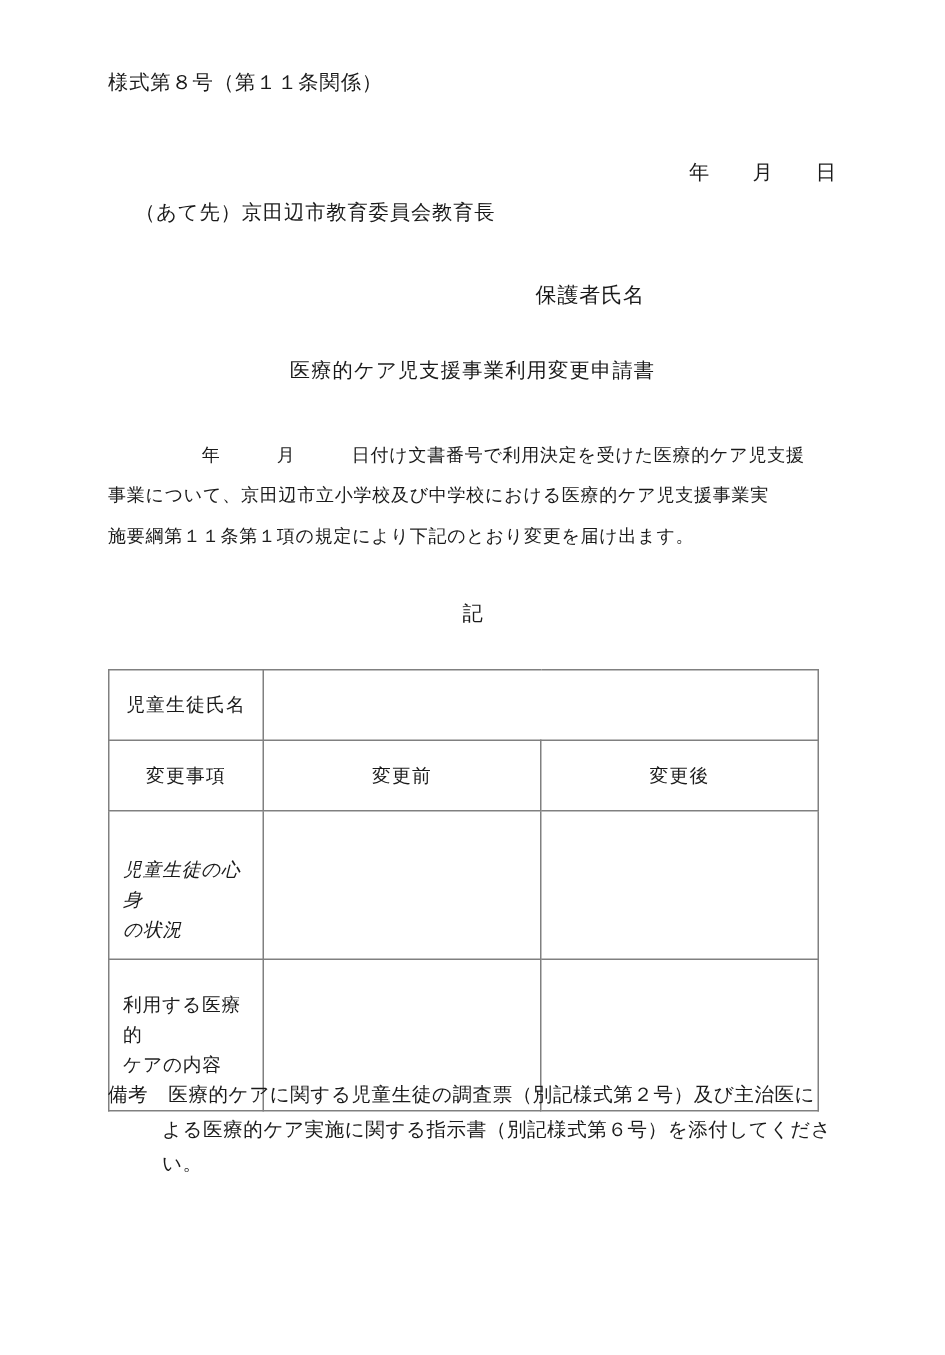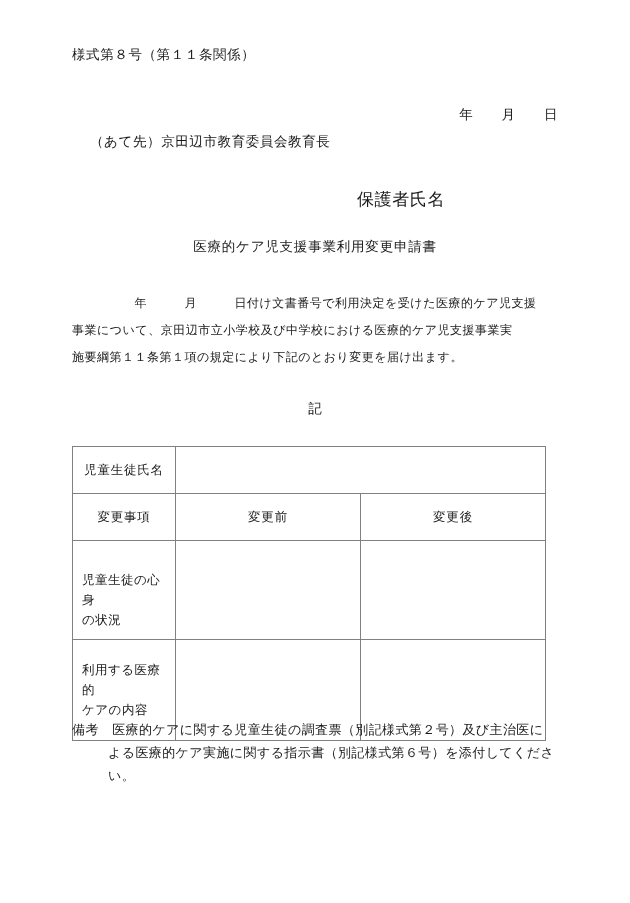--- a/index.html
+++ b/index.html
@@ -52,21 +52,21 @@
     letter-spacing: 0.6px;
     white-space: nowrap;
     font-family: Liberation Mono, monospace;
   }
 
   
   .guardian {
     position: absolute;
     left: 357px;
     top: 188px;
-    font-size: 17px;
+    font-size: 14px;
     letter-spacing: 0.6px;
     white-space: nowrap;
   }
 
   
   .doc-title {
     position: absolute;
     left: 0;
     right: 0;
     top: 238px;
@@ -118,21 +118,21 @@
   .col-before { width: 185px; }
   .col-after  { width: 185px; }
 
   .cell-pad {
     padding: 6px 9px;
     letter-spacing: 0.5px;
     line-height: 20px;
   }
   .row-name td { height: 46px; margin-top: 20px; }
   .row-head td { height: 46px; }
-  .row-body1 td { height: 98px; }
+  .row-body1 td { height: 98px; font-style: italic; }
   .row-body2 td { height: 100px; }
 
   .center-txt {
     text-align: center;
     letter-spacing: 0.8px;
   }
   .label-multiline {
     line-height: 20px;
     letter-spacing: 0.5px;
   }

